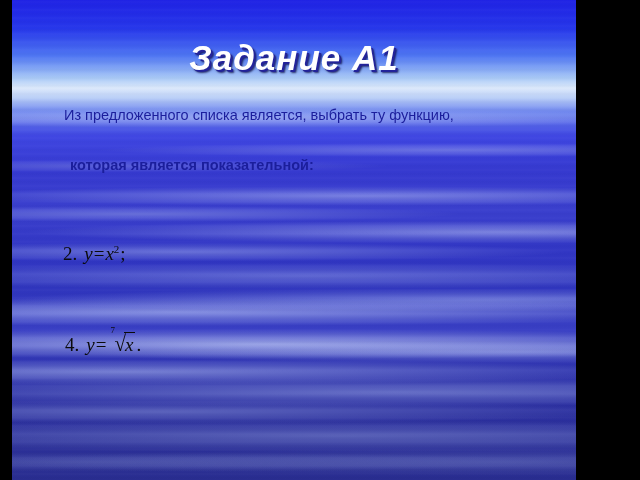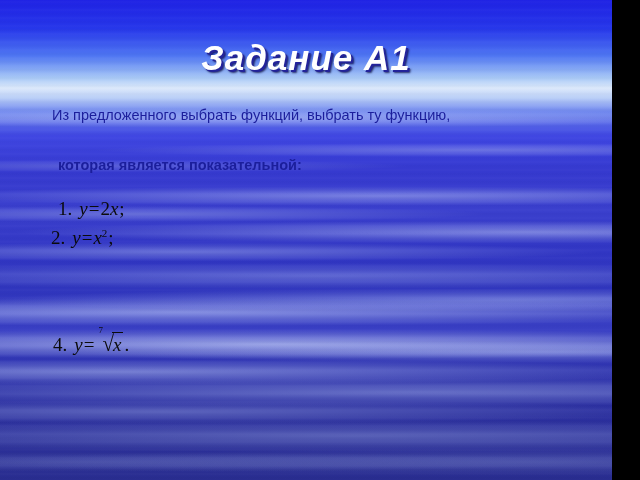--- a/index.html
+++ b/index.html
@@ -3,21 +3,21 @@
 <meta charset="utf-8">
 <title>Задание А1</title>
 <style>
   html, body {
     margin: 0;
     padding: 0;
     background: #000;
   }
   #slide {
     position: relative;
-    width: 612px;
+    width: 564px;
     height: 480px;
     overflow: hidden;
     font-family: "Liberation Sans", sans-serif;
     
     background:
       linear-gradient(to bottom,
         #1f22e4 0px,
         #2636ea 28px,
         #4f76f2 56px,
         #a9c9f6 78px,
@@ -27,20 +27,21 @@
         #3f46e2 136px,
         #3539cf 170px,
         #3a3fcd 210px,
         #3136c4 250px,
         #2f35bd 290px,
         #393fc4 330px,
         #2e33ae 370px,
         #2b2f9f 410px,
         #2a2e96 450px,
         #292d90 480px);
+    margin-left: 12px;
   }
 
   
   .streaks {
     position: absolute;
     left: 0; top: 0;
     width: 100%; height: 100%;
     pointer-events: none;
   }
   .streaks.layerA {
@@ -137,21 +138,21 @@
     font-size: 11px;
     font-style: italic;
     vertical-align: super;
     line-height: 0;
   }
   .formula-item sup.plain { font-style: normal; }
   .formula-item .term { font-style: italic; }
   .formula-item.highlight { color: #e00000; }
 
   #formula-item-1 { left: 58px; top: 198px; }
-  #formula-item-2 { left: 51px; top: 227px; }
+  #formula-item-2 { left: 51px; top: 243px; }
   #formula-item-3 { left: 51px; top: 289px; }
   #formula-item-4 { left: 53px; top: 332px; }
 
   
   .radical {
     display: inline-block;
     position: relative;
     margin-left: 2px;
     white-space: nowrap;
   }
@@ -181,28 +182,25 @@
 <body>
 
 <div id="slide">
 
   <div class="streaks layerA"></div>
   <div class="streaks layerB"></div>
   <div class="streaks layerC"></div>
 
   <div id="title">Задание А1</div>
 
-  <div class="prompt" id="prompt-line-1">Из предложенного выбрать функций, выбрать ту функцию,</div>
+  <div class="prompt" id="prompt-line-1">Из предложенного списка является, выбрать ту функцию,</div>
   <div class="prompt" id="prompt-line-2">которая является показательной:</div>
 
   <div id="formula-list">
 
-    <div class="formula-item" id="formula-item-1">
-      <span class="num">1.</span><span class="expr"><span class="term">y</span><span class="op">=</span><span class="coef">2</span><span class="term">x</span><span class="op">;</span></span>
-    </div>
 
     <div class="formula-item" id="formula-item-2">
       <span class="num">2.</span><span class="expr"><span class="term">y</span><span class="op">=</span><span class="term">x</span><sup class="plain">2</sup><span class="op">;</span></span>
     </div>
 
 
     <div class="formula-item" id="formula-item-4">
       <span class="num">4.</span><span class="expr"><span class="term">y</span><span class="op">=</span><span class="radical"><span class="idx">7</span><span class="sign">√</span><span class="rad-body">x</span></span><span class="op">.</span></span>
     </div>
 

